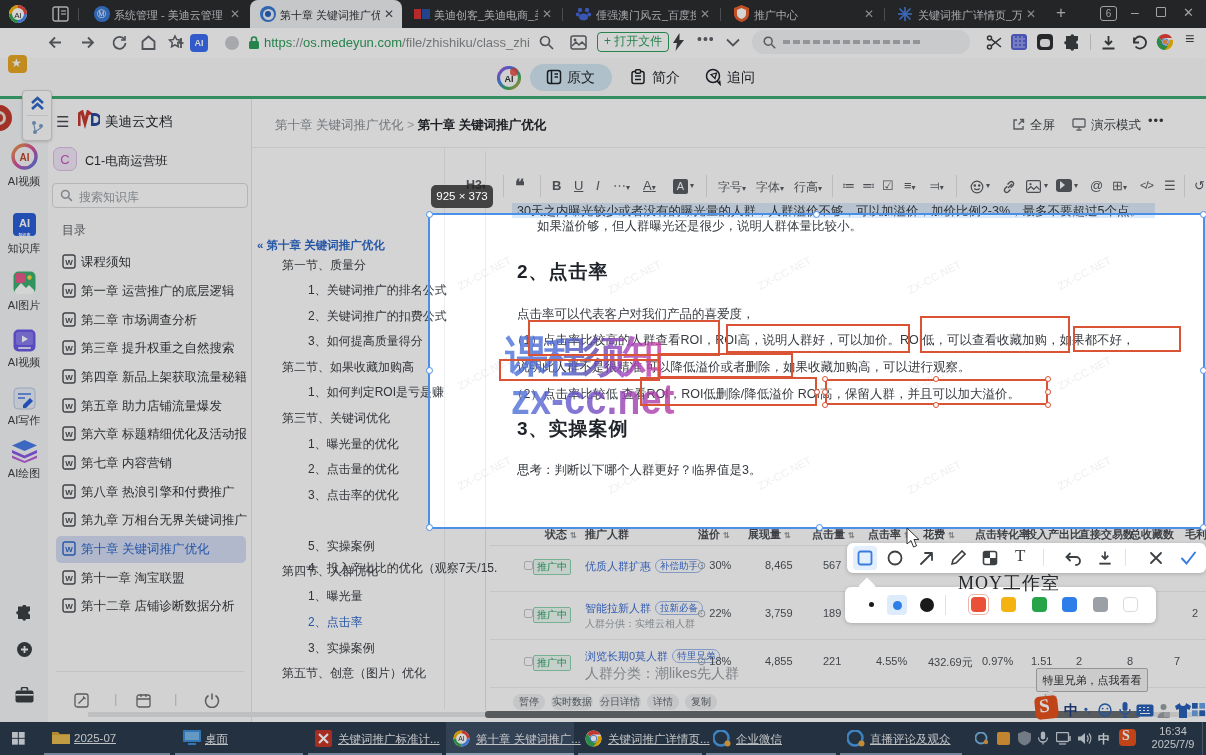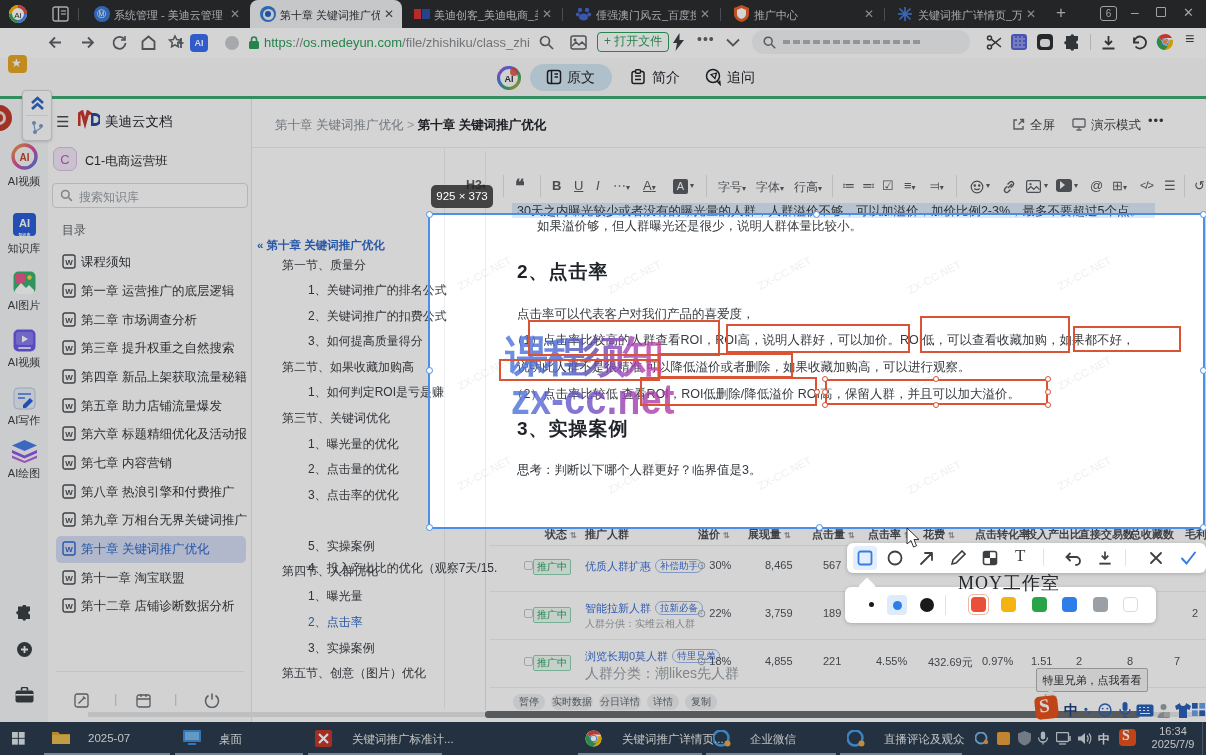--- a/index.html
+++ b/index.html
@@ -34,21 +34,21 @@
 
 .wmt{position:absolute;font-size:11px;color:rgba(120,120,125,0.13);transform:rotate(-28deg);white-space:nowrap;z-index:5;}
 
 .th{position:absolute;font-size:11px;color:#4a4e54;font-weight:bold;white-space:nowrap;}
 .td{position:absolute;font-size:11px;color:#4f545a;white-space:nowrap;}
 .tag{position:absolute;font-size:10px;color:#27a063;border:1px solid #8fd4b2;background:#eefaf3;border-radius:2px;padding:0 3px;line-height:14px;}
 .bluetag{display:inline-block;font-size:9.5px;color:#3d6fd6;border:1px solid #9db9ee;border-radius:7px;padding:0 4px;line-height:12px;margin-left:4px;vertical-align:1px;}
 
 #taskbar{position:absolute;left:0;top:722px;width:1206px;height:33px;background:#2b3b4d;}
 .tbtn{position:absolute;top:0;height:33px;color:#e8eaec;font-size:11.5px;}
-.tbtn .lbl{position:absolute;left:44px;top:10px;white-space:nowrap;overflow:hidden;}
+.tbtn .lbl{position:absolute;left:30px;top:10px;white-space:nowrap;overflow:hidden;text-decoration:underline;}
 
 #dim{position:absolute;left:430px;top:215px;width:774px;height:313px;box-shadow:0 0 0 2000px rgba(0,0,0,0.17);z-index:50;pointer-events:none;}
 #selborder{position:absolute;left:428px;top:213px;width:777px;height:316px;border:2px solid #4a8fe8;z-index:60;}
 .shandle{position:absolute;width:7px;height:7px;border-radius:4px;background:#fff;border:1.5px solid #4a8fe8;z-index:61;}
 #sizelabel{position:absolute;left:431px;top:185px;width:62px;height:23px;background:rgba(35,35,35,0.82);border-radius:5px;color:#fff;font-size:11.5px;text-align:center;line-height:23px;z-index:62;}
 
 #atool1{position:absolute;left:847px;top:543px;width:359px;height:30px;background:#fff;border-radius:6px;box-shadow:0 1px 4px rgba(0,0,0,0.2);z-index:70;}
 #atool2{position:absolute;left:845px;top:587px;width:311px;height:36px;background:#fff;border-radius:6px;box-shadow:0 1px 4px rgba(0,0,0,0.2);z-index:70;}
 #moy{position:absolute;left:958px;top:571px;font-family:'Liberation Serif',serif;font-size:18px;color:#24262a;z-index:71;letter-spacing:1px;}
 .csq{position:absolute;top:10px;width:15px;height:15px;border-radius:4px;}
@@ -712,20 +712,31 @@
         </svg>
     <div class="lbl">桌面</div>
   </div>
   <div class="tbtn" style="left:308px;width:134px;border-bottom:2px solid #8aa0b8;">
     <svg class="abs" style="left:7px;top:8px" width="17" height="17" viewBox="0 0 17 17">
           <rect x="0" y="0" width="17" height="17" rx="2" fill="#c8372a"></rect>
           <path d="M4 4l9 9M13 4l-9 9" stroke="#fff" stroke-width="2.2"></path>
         </svg>
     <div class="lbl">关键词推广标准计...</div>
   </div>
+  <div class="tbtn" style="left:446px;width:128px;background:#3e4f66;border-bottom:2px solid #a8c0d8;">
+    <svg class="abs" style="left:7px;top:8px" width="17" height="17" viewBox="0 0 20 20">
+          <circle cx="10" cy="10" r="9.5" fill="#fff"></circle>
+          <path d="M10 .5a9.5 9.5 0 0 1 9.5 9.5h-3.2A6.3 6.3 0 0 0 10 3.7z" fill="#e8453c"></path>
+          <path d="M19.5 10A9.5 9.5 0 0 1 10 19.5v-3.2a6.3 6.3 0 0 0 6.3-6.3z" fill="#4c8bf5"></path>
+          <path d="M10 19.5A9.5 9.5 0 0 1 .5 10h3.2a6.3 6.3 0 0 0 6.3 6.3z" fill="#30a852"></path>
+          <path d="M.5 10A9.5 9.5 0 0 1 10 .5v3.2A6.3 6.3 0 0 0 3.7 10z" fill="#f4b400"></path>
+          <text x="10" y="13.5" font-size="8" fill="#333" text-anchor="middle">AI</text>
+        </svg>
+    <div class="lbl">第十章 关键词推广...</div>
+  </div>
   <div class="tbtn" style="left:706px;width:130px;border-bottom:2px solid #8aa0b8;">
     <svg class="abs" style="left:7px;top:8px" width="18" height="17" viewBox="0 0 18 17">
           <circle cx="8" cy="8" r="7.5" fill="none" stroke="#4a9ee8" stroke-width="2.5"></circle>
           <circle cx="14.5" cy="13.5" r="3" fill="#f0a83c"></circle>
         </svg>
     <div class="lbl">企业微信</div>
   </div>
   <div class="tbtn" style="left:578px;width:124px;border-bottom:2px solid #8aa0b8;">
     <svg class="abs" style="left:7px;top:8px" width="17" height="17" viewBox="0 0 20 20">
           <circle cx="10" cy="10" r="9.5" fill="#fff"></circle>

